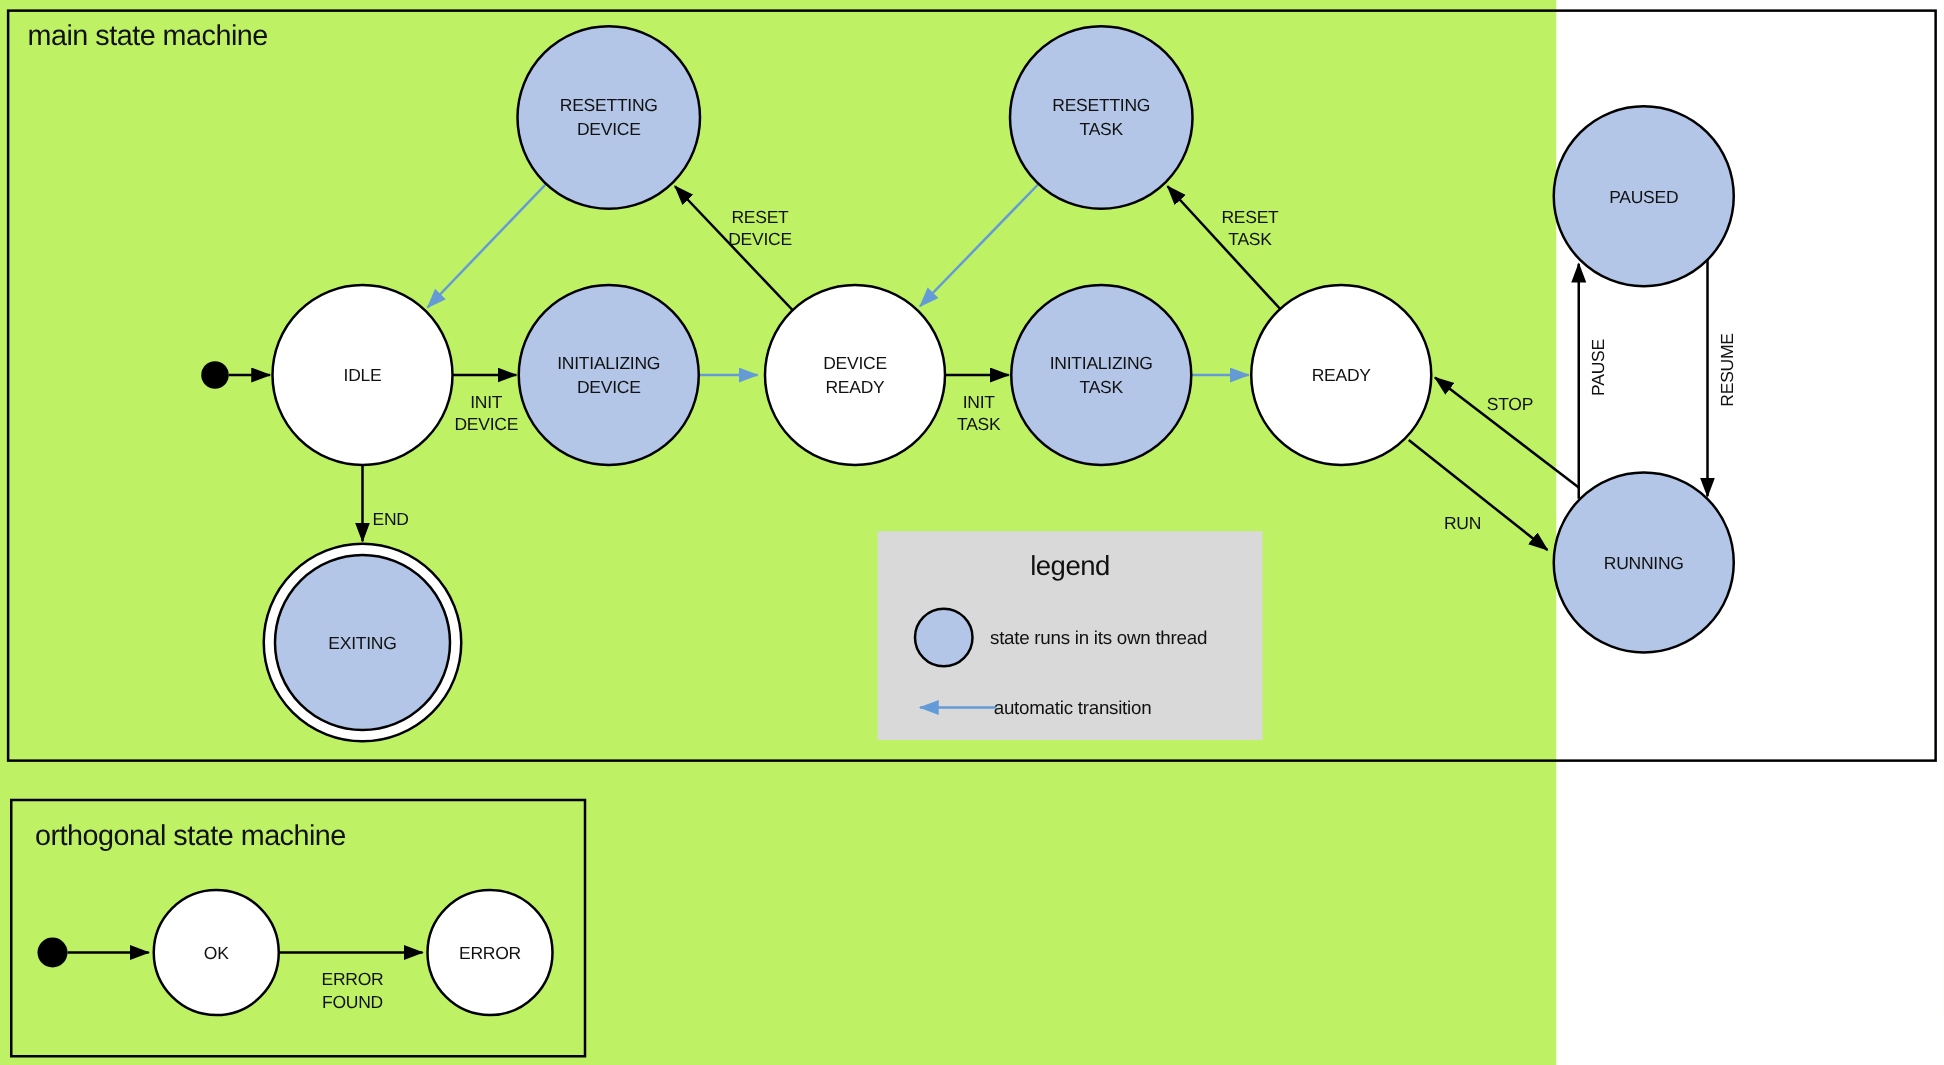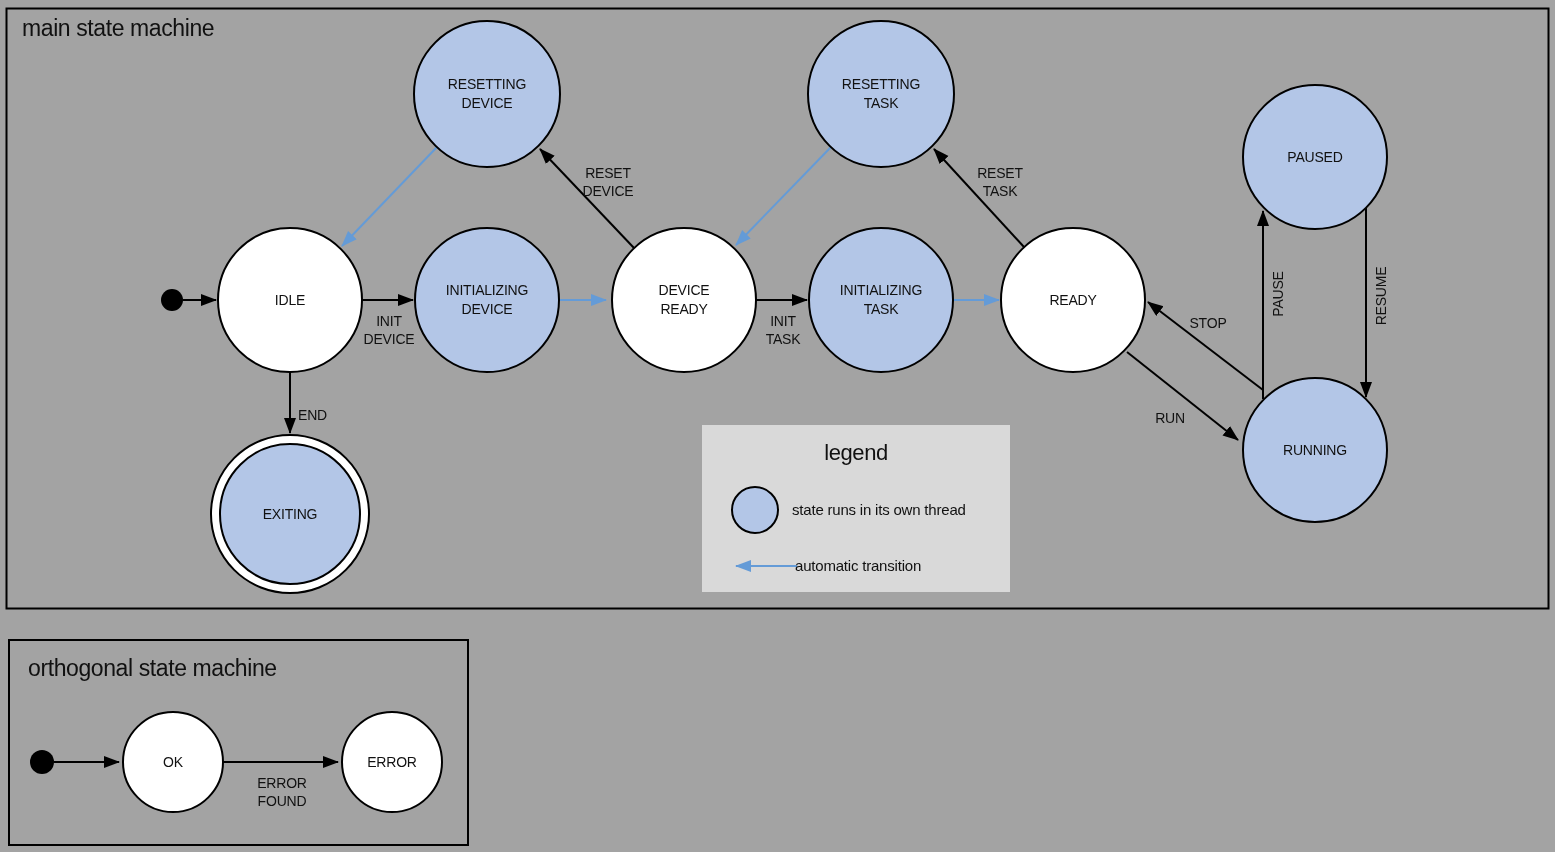--- a/index.html
+++ b/index.html
@@ -1,16 +1,16 @@
 <!DOCTYPE html>
 <html><head>
 <meta charset="utf-8">
 <style>
   html,body { margin:0; padding:0; background:#ffffff; }
-  .canvas { position:relative; width:1555px; height:852px; background:#a3a3a3; }
+  .canvas { position:relative; width:1245px; height:852px; background:#bef264; }
   svg text {
     font-family:"Liberation Sans", sans-serif;
     fill:#111111;
   }
   .box-title   { font-size:23px; letter-spacing:-0.4px; }
   .legend-title{ font-size:22px; letter-spacing:-0.4px; text-anchor:middle; }
   .state-label { font-size:14px; letter-spacing:-0.2px; text-anchor:middle; }
   .edge-label  { font-size:14px; letter-spacing:-0.2px; text-anchor:middle; }
   .edge-label-start { font-size:14px; letter-spacing:-0.2px; text-anchor:start; }
   .legend-text { font-size:15px; letter-spacing:-0.2px; text-anchor:start; }

